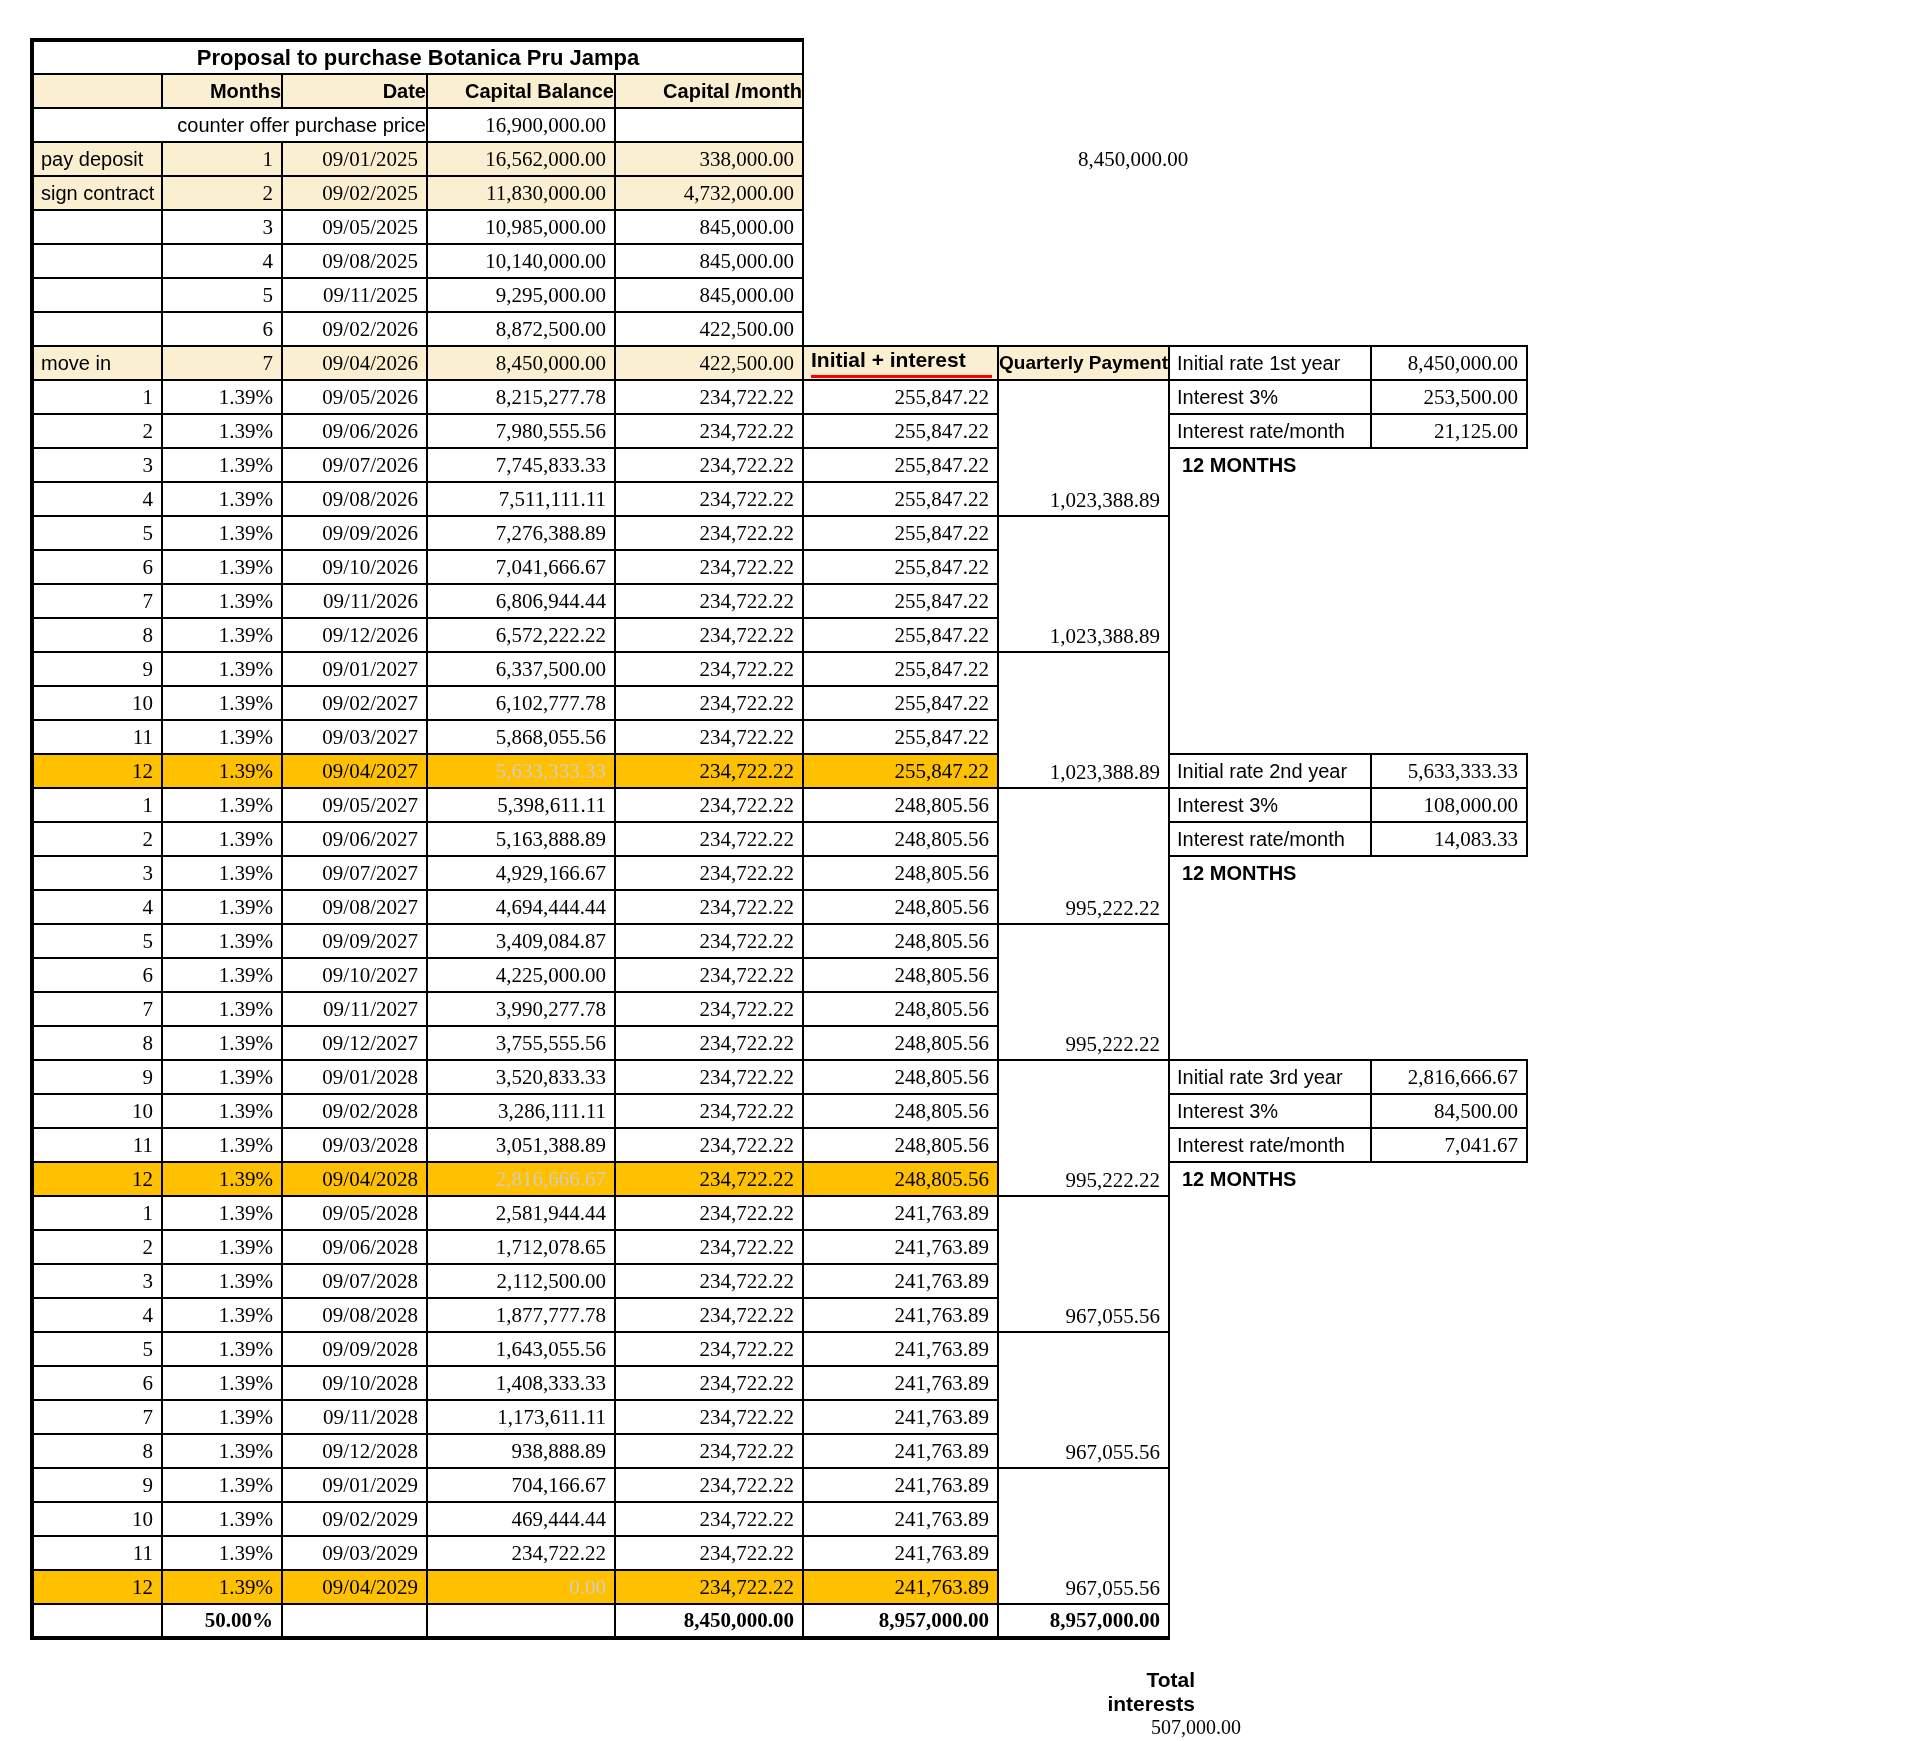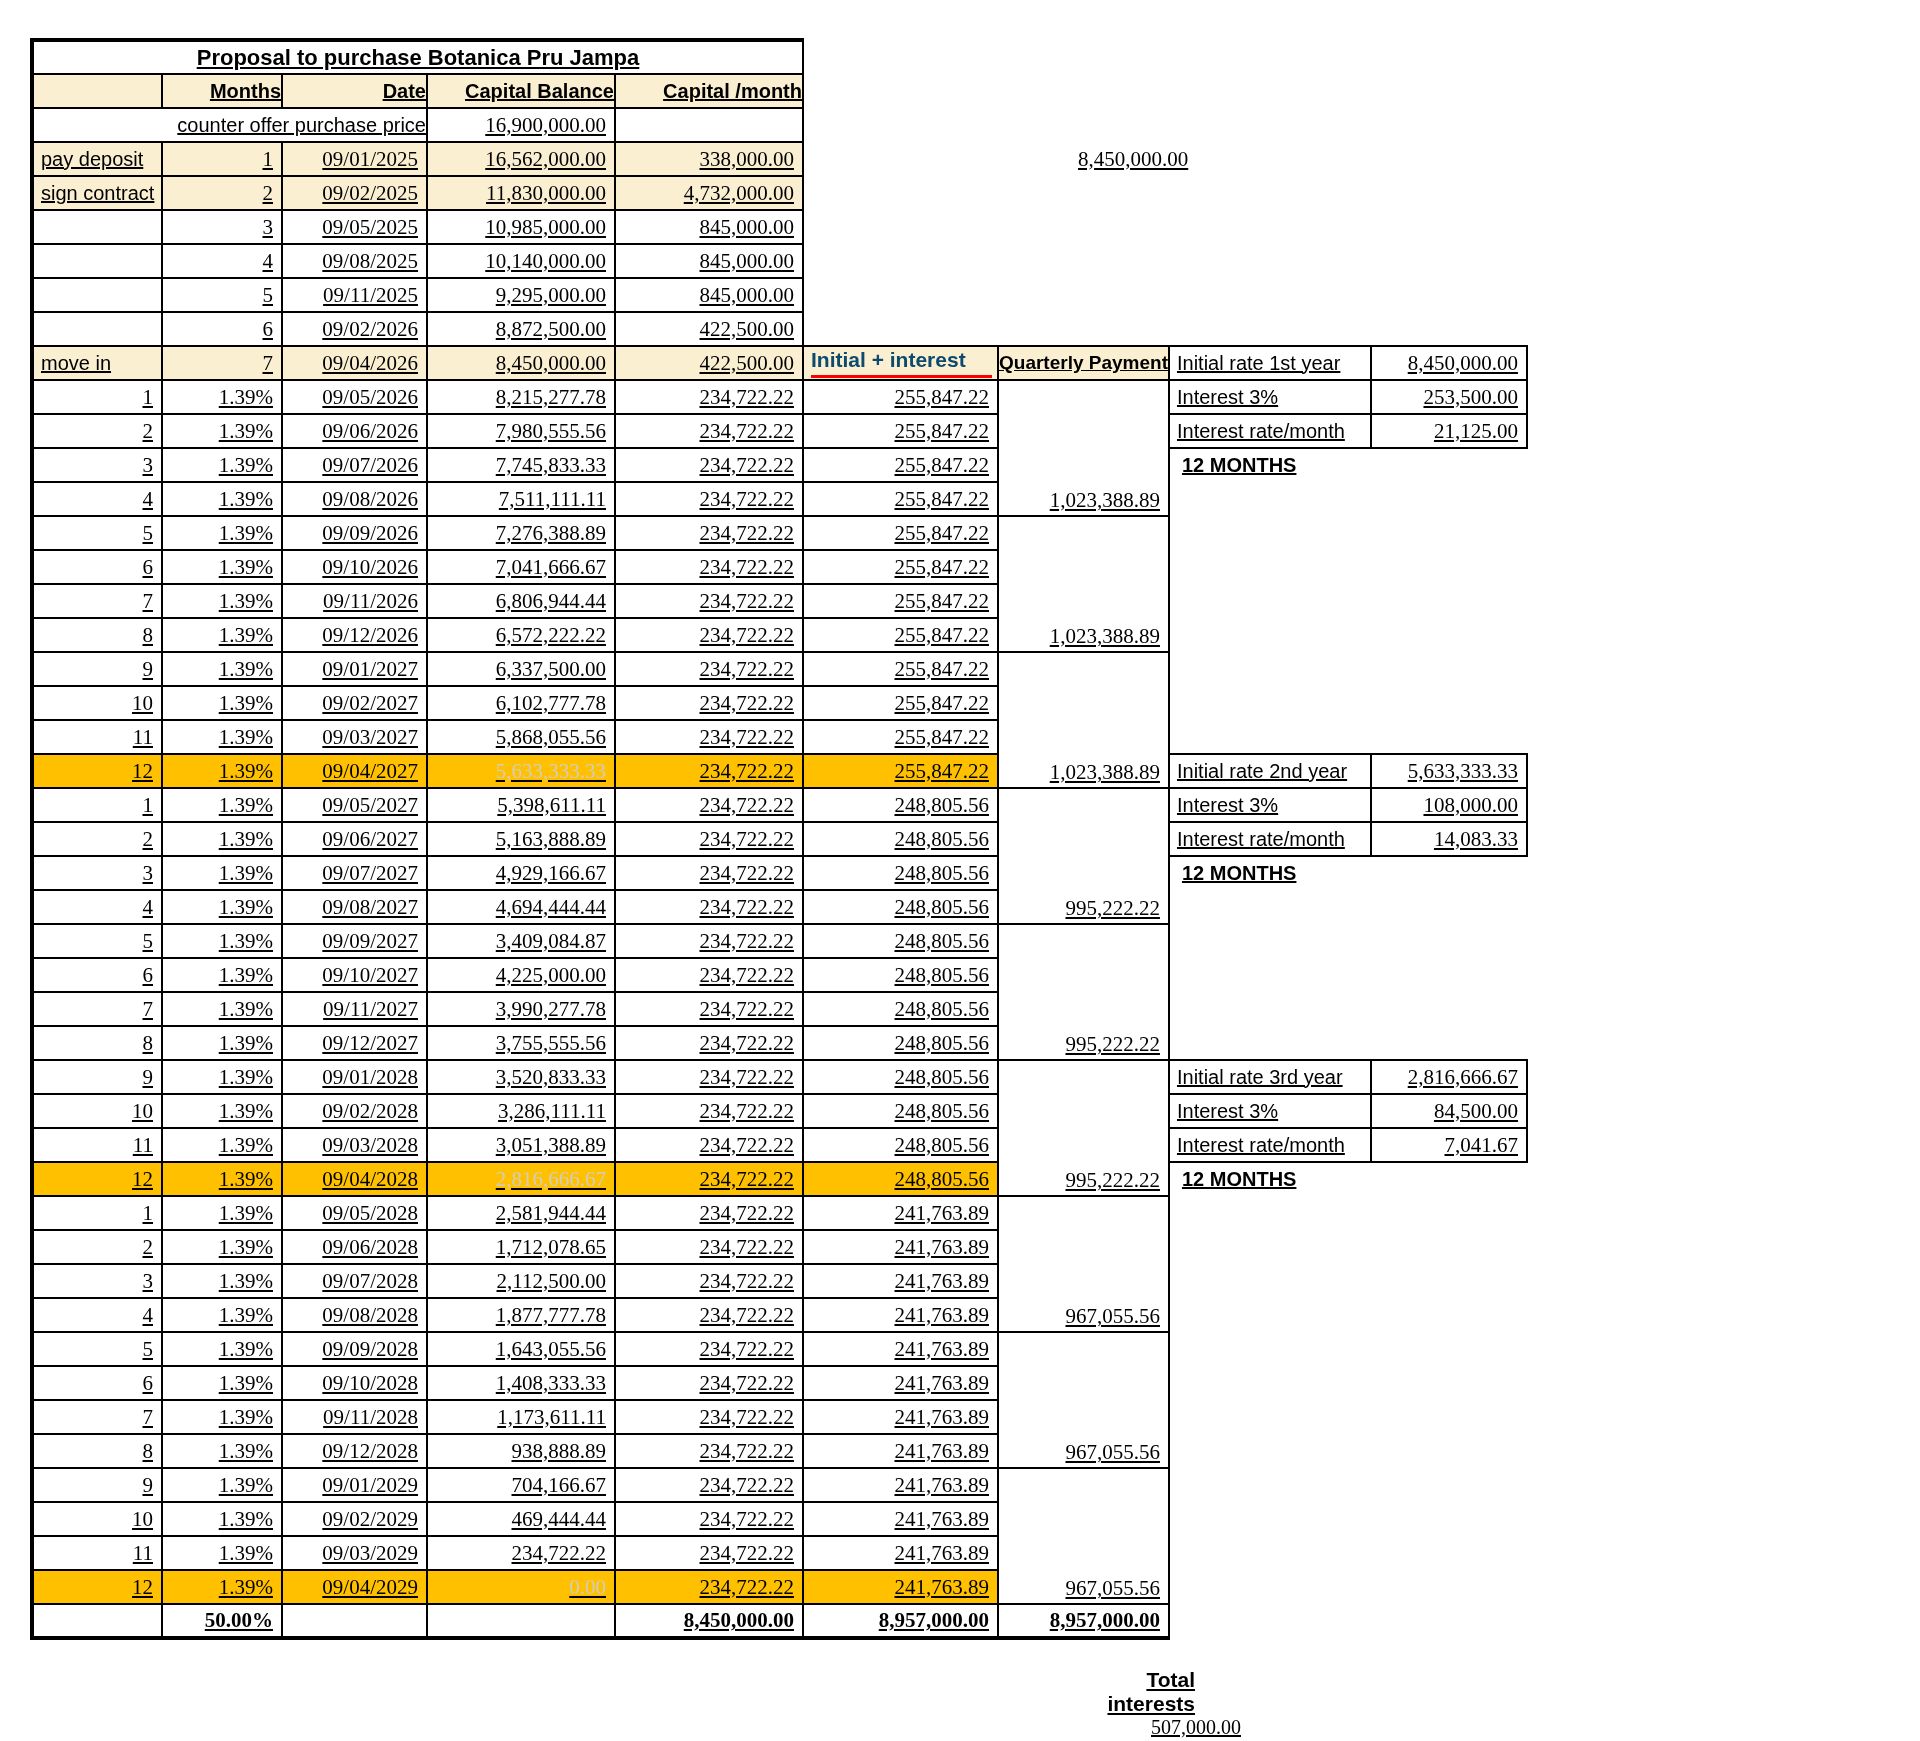--- a/index.html
+++ b/index.html
@@ -1,38 +1,38 @@
 <!DOCTYPE html>
 <html><head>
 <meta charset="utf-8">
 <style>
   html,body{margin:0;padding:0;background:#fff;}
   body{width:1920px;height:1741px;overflow:hidden;font-family:"Liberation Sans",sans-serif;}
-  .sheet{padding:38px 0 0 30px;text-decoration:underline;}
+  .sheet{padding:38px 0 0 30px;}
   table{border-collapse:collapse;table-layout:fixed;}
   tr{height:34px;}
   td{padding:0;font-size:21px;color:#000;white-space:nowrap;overflow:hidden;}
   .cell{border:2px solid #000;background:#fff;}
   .nb{border:none;background:transparent;}
   .num{font-family:"Liberation Serif",serif;}
   .sans{font-family:"Liberation Sans",sans-serif;font-size:20px;}
   .r{text-align:right;padding-right:8px;}
   .l{text-align:left;padding-left:7px;}
   .ctr{text-align:right;}
   .bold{font-weight:bold;}
   .cream{background:#FBEFD1;}
   .orange{background:#FFC000;}
   .gray{color:#000000;}
   .gray-o{color:#D3CDBE;}
   .title{font-weight:bold;font-size:22px;text-align:center;}
   .bt3{border-top-width:4px;}
   .bl3{border-left-width:4px;}
   .bb3{border-bottom-width:4px;}
   .qp{vertical-align:bottom;padding-bottom:2px;}
-  .red-underline{display:inline-block;color:#0c4a6e;font-weight:bold;font-size:21px;
+  .red-underline{display:inline-block;color:#000000;font-weight:bold;font-size:21px;
     border-bottom:3px solid #FF0000;padding:0 26px 3px 0;}
   .qhead{font-size:19px;}
   .months-note{font-weight:bold;padding-left:12px;font-size:20px;}
   .float-init{padding-left:80px;}
   .footer{display:flex;margin-top:28px;padding-left:947px;align-items:baseline;flex-direction:column;}
   .flabel{font-weight:bold;font-size:21px;width:130px;text-align:right;}
   .fvalue{font-family:"Liberation Serif",serif;font-size:20px;margin-left:88px;width:176px;text-align:right;}
 </style>
 </head>
 <body>

